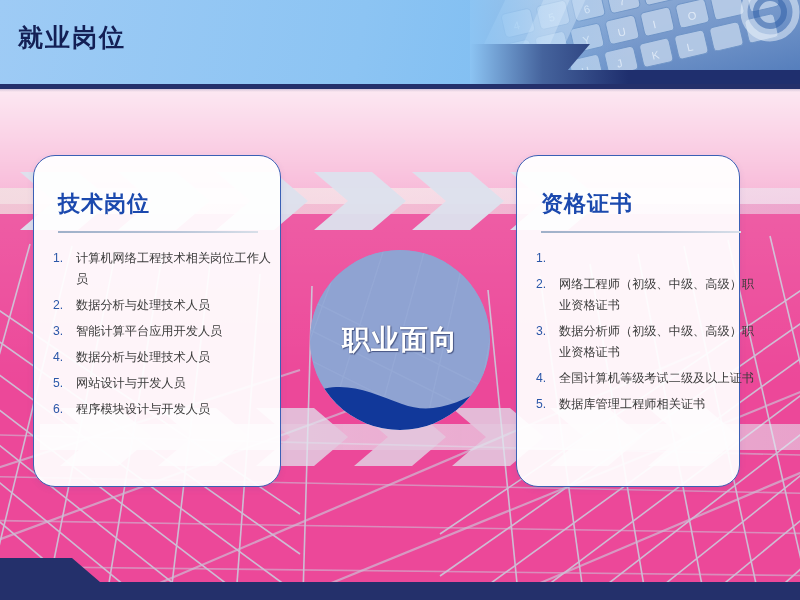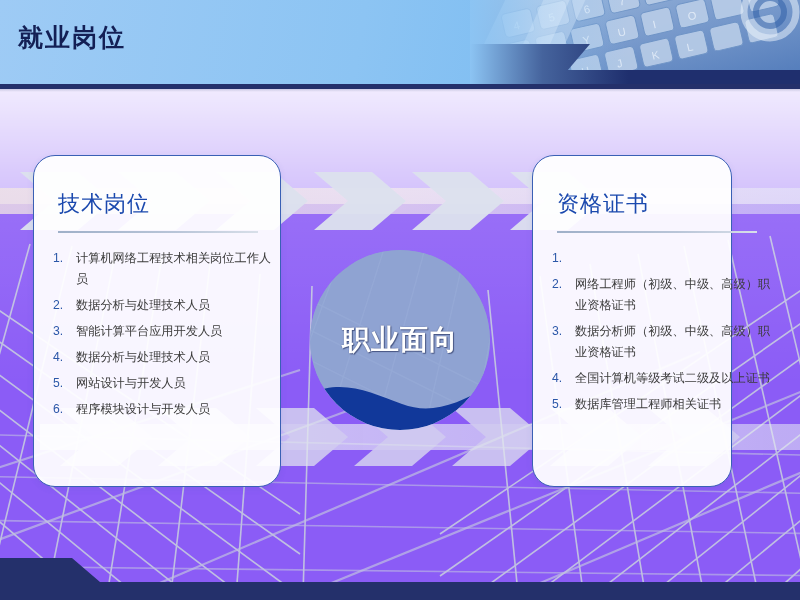--- a/index.html
+++ b/index.html
@@ -10,21 +10,21 @@
   }
   body {
     font-family: "Liberation Sans", "DejaVu Sans", sans-serif;
   }
 
   .slide {
     position: relative;
     width: 800px;
     height: 600px;
     overflow: hidden;
-    background: #8b5cf6;
+    background: #ec4899;
   }
 
   
   .bg-mesh {
     position: absolute;
     left: 0; top: 84px;
     width: 800px; height: 516px;
     overflow: hidden;
     z-index: 0;
   }
@@ -107,27 +107,27 @@
   .card {
     position: absolute;
     background: rgba(255,255,255,0.94);
     border: 1.4px solid #3a60b5;
     border-radius: 22px;
     box-sizing: border-box;
     z-index: 4;
     box-shadow: 0 2px 6px rgba(60,90,160,0.10);
   }
   .card-left  { left: 33px;  top: 155px; width: 248px; height: 332px; }
-  .card-right { left: 532px; top: 155px; width: 200px; height: 332px; }
+  .card-right { left: 516px; top: 155px; width: 224px; height: 332px; }
 
   .card-heading {
     position: absolute;
     left: 24px; top: 33px;
     font-size: 22px;
-    font-weight: normal;
+    font-weight: bold;
     color: #1b49ae;
     letter-spacing: 1px;
   }
   .card-rule {
     position: absolute;
     left: 24px; top: 75px;
     width: 200px; height: 2px;
     background: linear-gradient(to right, #9fb0c9 0%, #b9c5d8 60%, #d8dfe9 100%);
   }
   .card-list {

